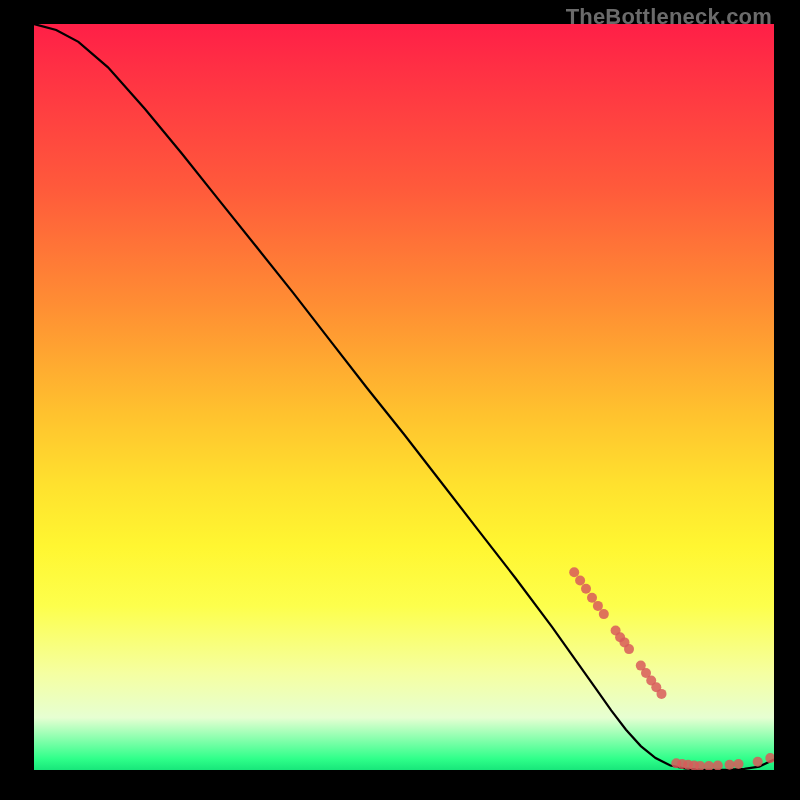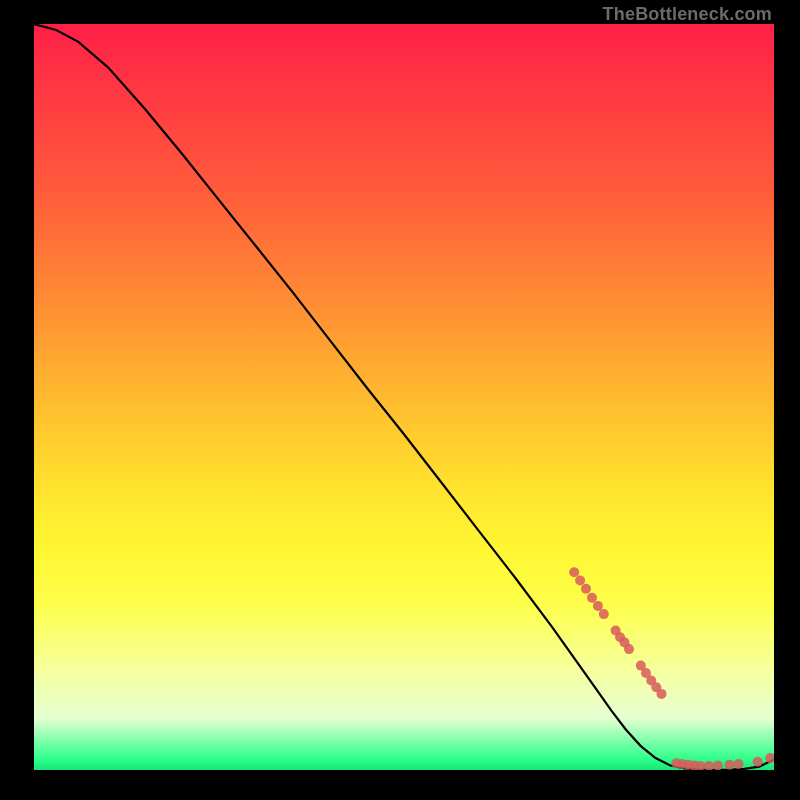--- a/index.html
+++ b/index.html
@@ -44,21 +44,21 @@
   }
   .curve {
     position: absolute;
     inset: 0;
   }
   .watermark {
     position: absolute;
     top: 4px;
     right: 28px;
     font-family: Arial, Helvetica, sans-serif;
-    font-size: 18px;
+    font-size: 22px;
     font-weight: bold;
     color: #6b6b6b;
     letter-spacing: 0.2px;
   }
 </style>
 </head>
 <body>
 
 <div class="stage">
   <div class="plot">

